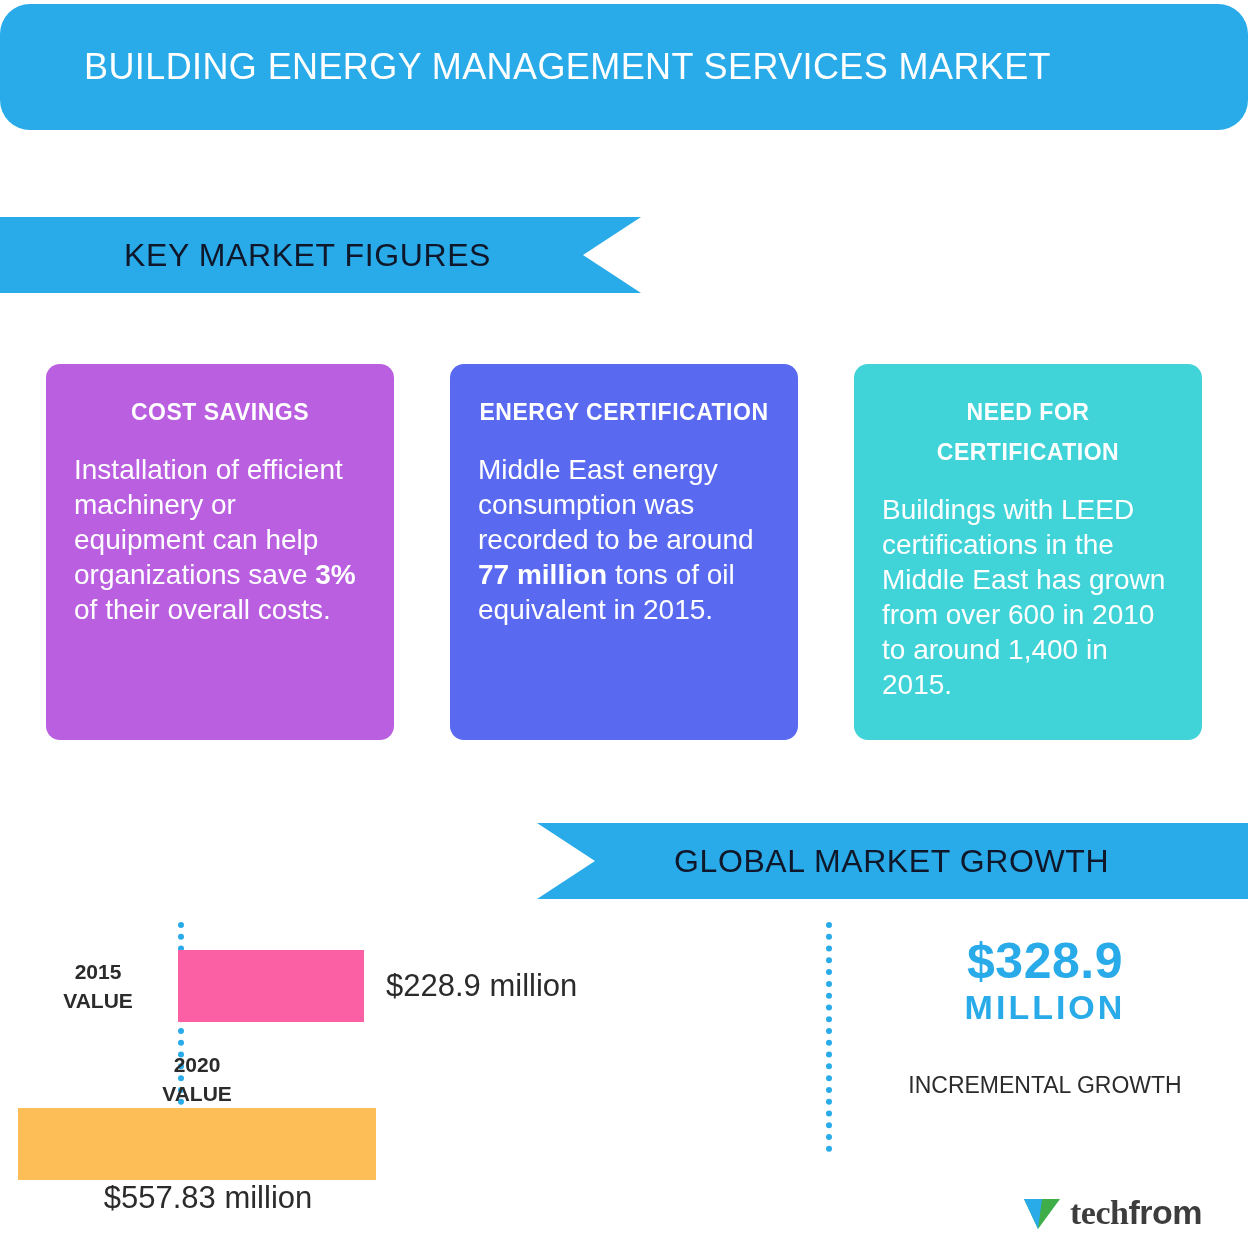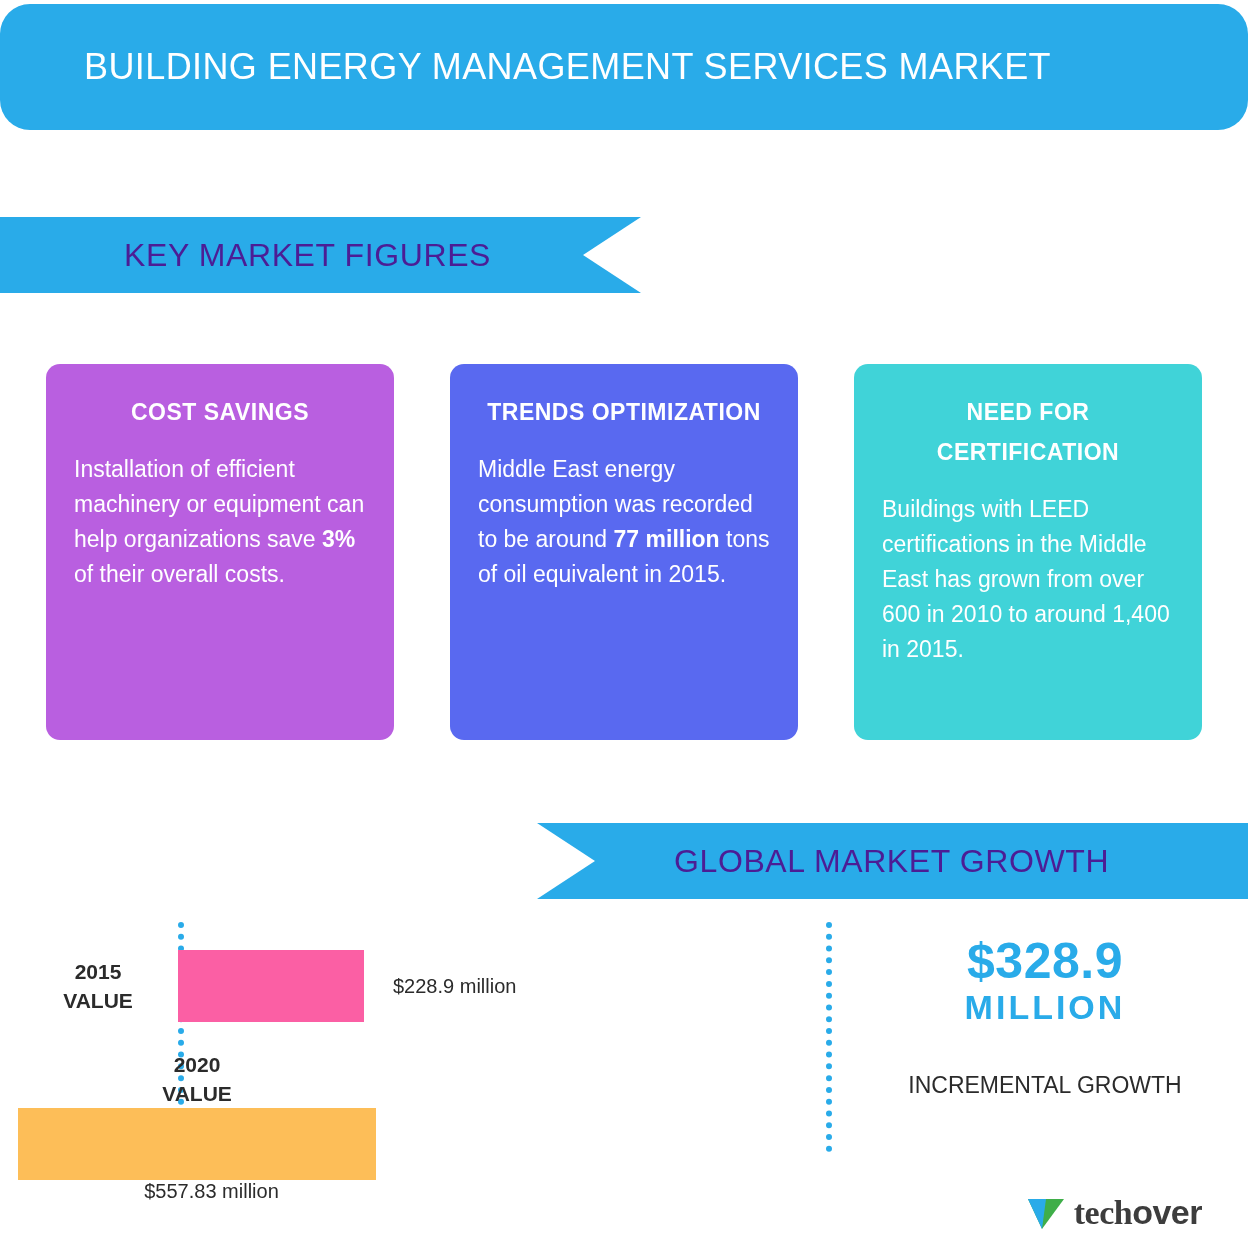--- a/index.html
+++ b/index.html
@@ -75,21 +75,21 @@
     position: absolute;
     left: -1px;
     top: 0;
     width: 0;
     height: 0;
     border-top: 38px solid #29ABE9;
     border-bottom: 38px solid #29ABE9;
     border-left: 58px solid #ffffff;
   }
   .ribbon-title {
-    color: #4c1d95;
+    color: #0f172a;
     font-size: 32px;
     letter-spacing: 0.6px;
   }
 
   
   .cards {
     position: absolute;
     left: 46px;
     top: 364px;
     width: 1156px;
@@ -107,21 +107,21 @@
   }
   .card-title {
     font-size: 23px;
     font-weight: bold;
     text-align: center;
     line-height: 40px;
     letter-spacing: 0.5px;
     margin-bottom: 16px;
   }
   .card-body {
-    font-size: 23px;
+    font-size: 28px;
     line-height: 35px;
     margin-top: 20px;
   }
   .card-body b {
     font-weight: bold;
   }
   .c-purple { background: #B95FE0; }
   .c-blue   { background: #5969F0; }
   .c-teal   { background: #40D3D8; }
 
@@ -153,23 +153,23 @@
     text-align: center;
     font-size: 21px;
     font-weight: bold;
     color: #2b2b2b;
     line-height: 29px;
   }
   .bar {
     height: 72px;
   }
   .bar-value {
-    font-size: 20px;
+    font-size: 31px;
     color: #2b2b2b;
-    margin-left: 29px;
+    margin-left: 22px;
     white-space: nowrap;
   }
   .row-2015 { left: 18px; top: 42px; }
   .row-2020 { left: 18px; top: 142px; flex-direction: column; }
   .bar-pink   { background: #FB5FA4; }
   .bar-orange { background: #FDBE58; }
 
   .growth {
     position: absolute;
     left: 850px;
@@ -233,21 +233,21 @@
 <div class="cards">
 
   <div class="card c-purple">
     <div class="card-title">COST SAVINGS</div>
     <div class="card-body">
       <span>Installation of efficient machinery or equipment can help organizations save </span><b>3%</b><span> of their overall costs.</span>
     </div>
   </div>
 
   <div class="card c-blue">
-    <div class="card-title">TRENDS OPTIMIZATION</div>
+    <div class="card-title">ENERGY CERTIFICATION</div>
     <div class="card-body">
       <span>Middle East energy consumption was recorded to be around </span><b>77 million</b><span> tons of oil equivalent in 2015.</span>
     </div>
   </div>
 
   <div class="card c-teal">
     <div class="card-title">NEED FOR CERTIFICATION</div>
     <div class="card-body">
       <span>Buildings with LEED certifications in the Middle East has grown from over 600 in 2010 to around 1,400 in 2015.</span><b></b><span></span>
     </div>
@@ -289,14 +289,14 @@
   </div>
 </div>
 
 <div class="logo">
   <span class="logo-mark">
     <svg width="40" height="36" viewBox="0 0 40 36" xmlns="http://www.w3.org/2000/svg">
       <path d="M2 4 L38 4 L16 34 Z" fill="#3FAE49"></path>
       <path d="M2 4 L20 4 L16 34 Z" fill="#29ABE9"></path>
     </svg>
   </span>
-  <span class="logo-text"><span class="tech">tech</span><span>over</span></span>
+  <span class="logo-text"><span class="tech">tech</span><span>from</span></span>
 </div>
 
 </body></html>

